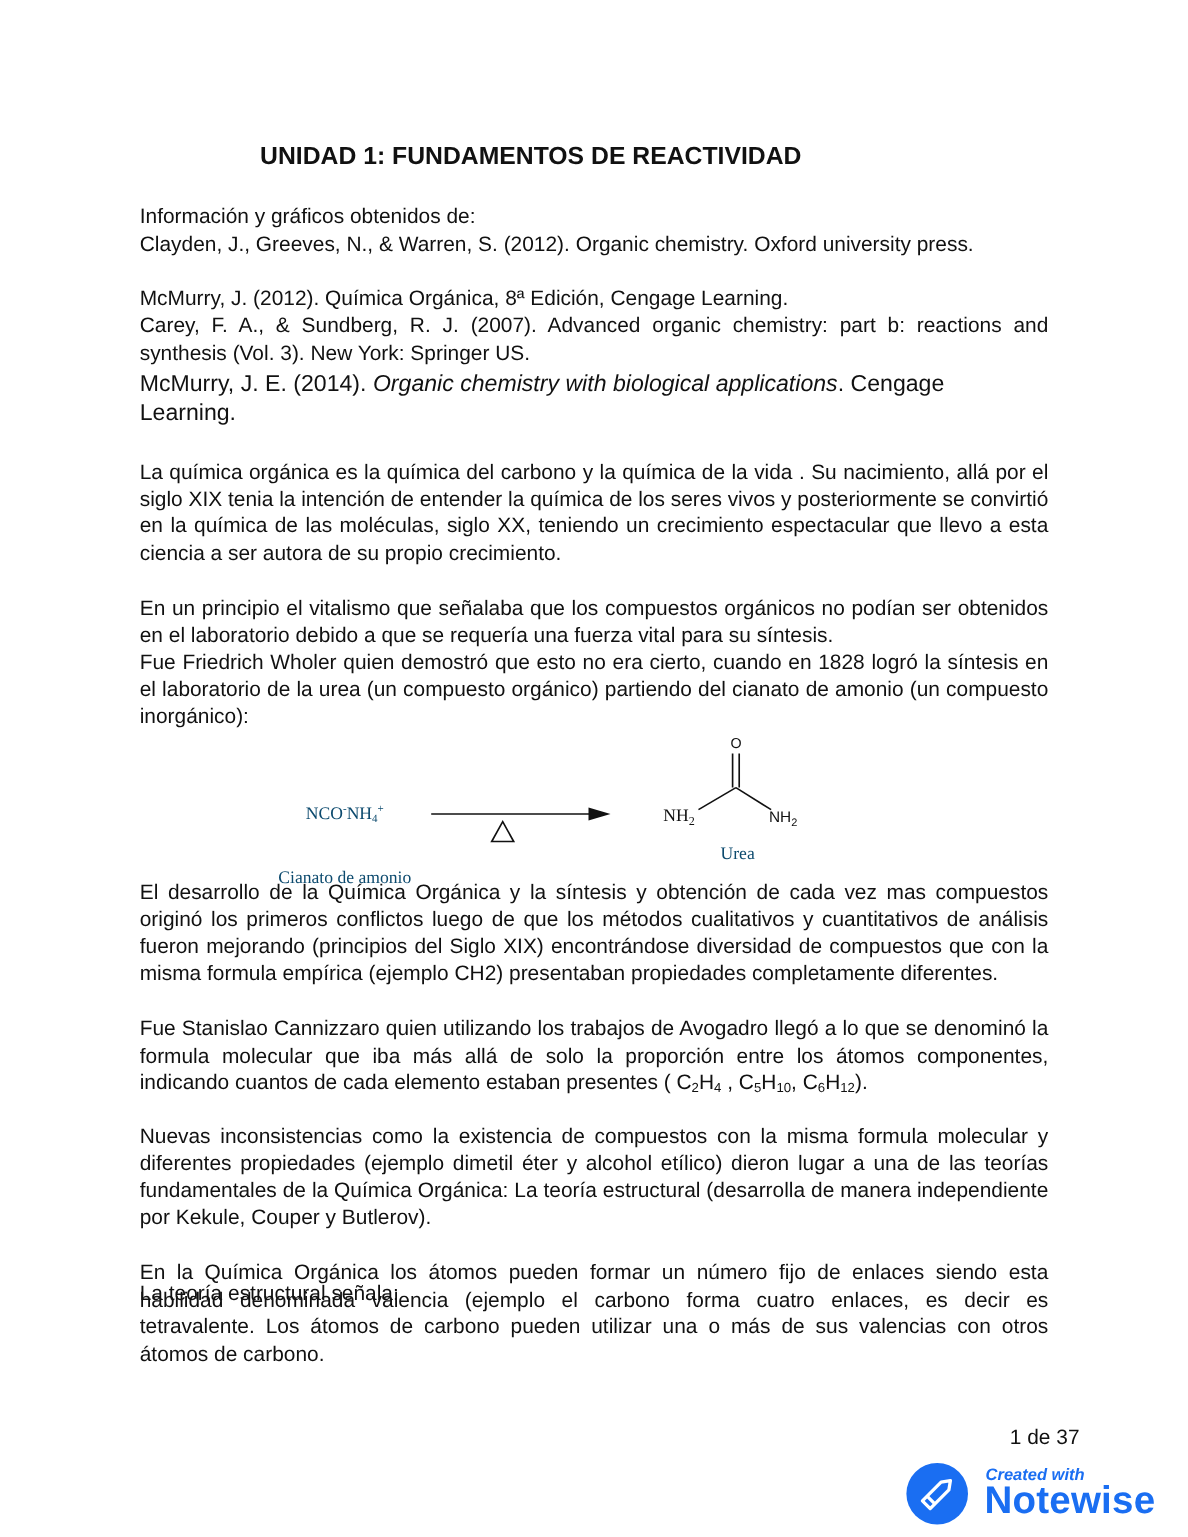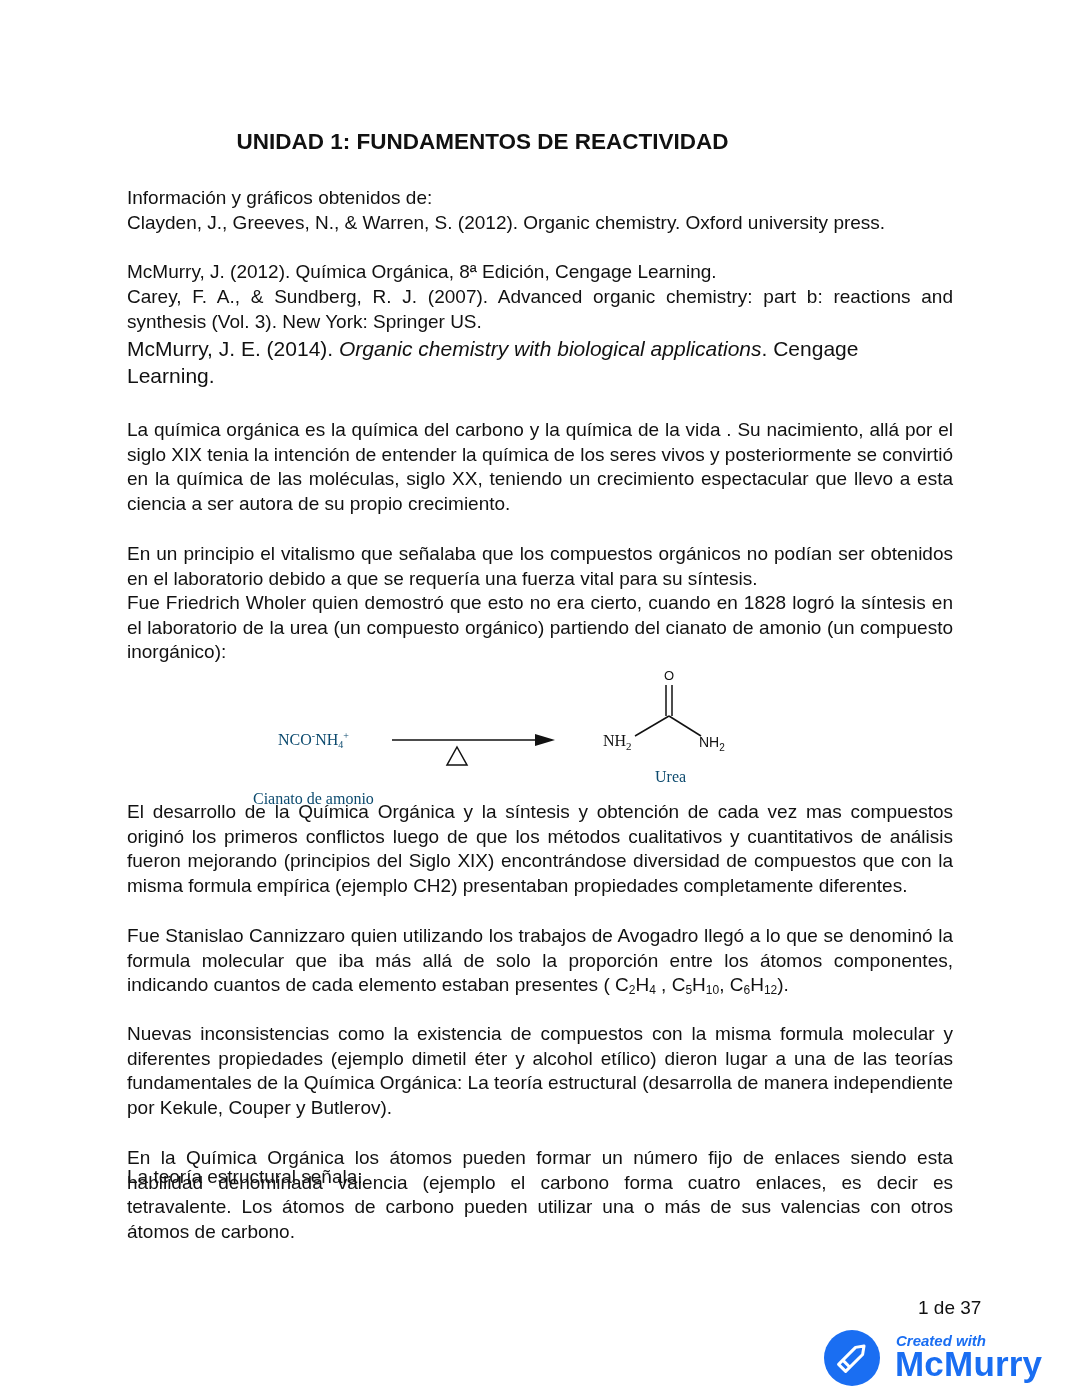--- a/index.html
+++ b/index.html
@@ -69,14 +69,14 @@
 <div class="nw">
   <div class="nw-circle">
     <svg width="56" height="56">
       <g transform="rotate(-45 28 28)">
         <path d="M14 23 L38 23 L45 28 L38 33 L14 33 Z" fill="none" stroke="#fff" stroke-width="3" stroke-linejoin="round"></path>
         <line x1="20" y1="23" x2="20" y2="33" stroke="#fff" stroke-width="3"></line>
       </g>
     </svg>
   </div>
   <div class="nw-small">Created with</div>
-  <div class="nw-big">McMurry</div>
+  <div class="nw-big">Notewise</div>
 </div>
 
 </body></html>

